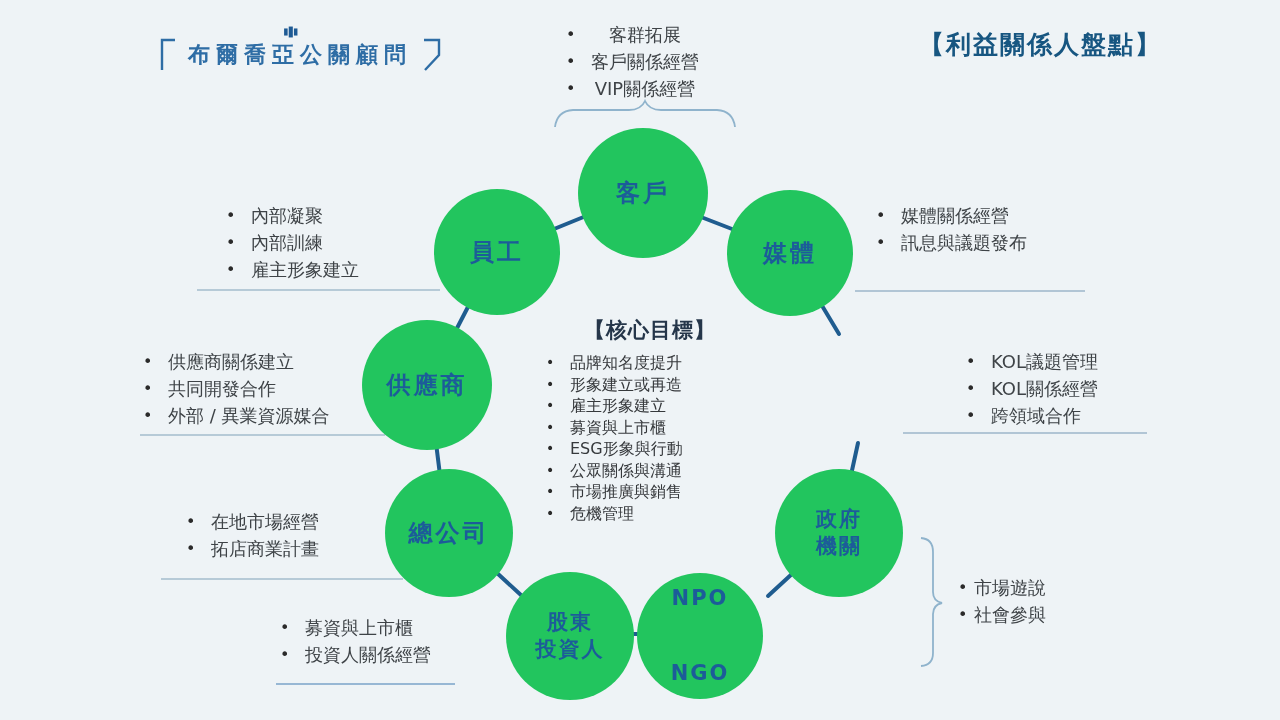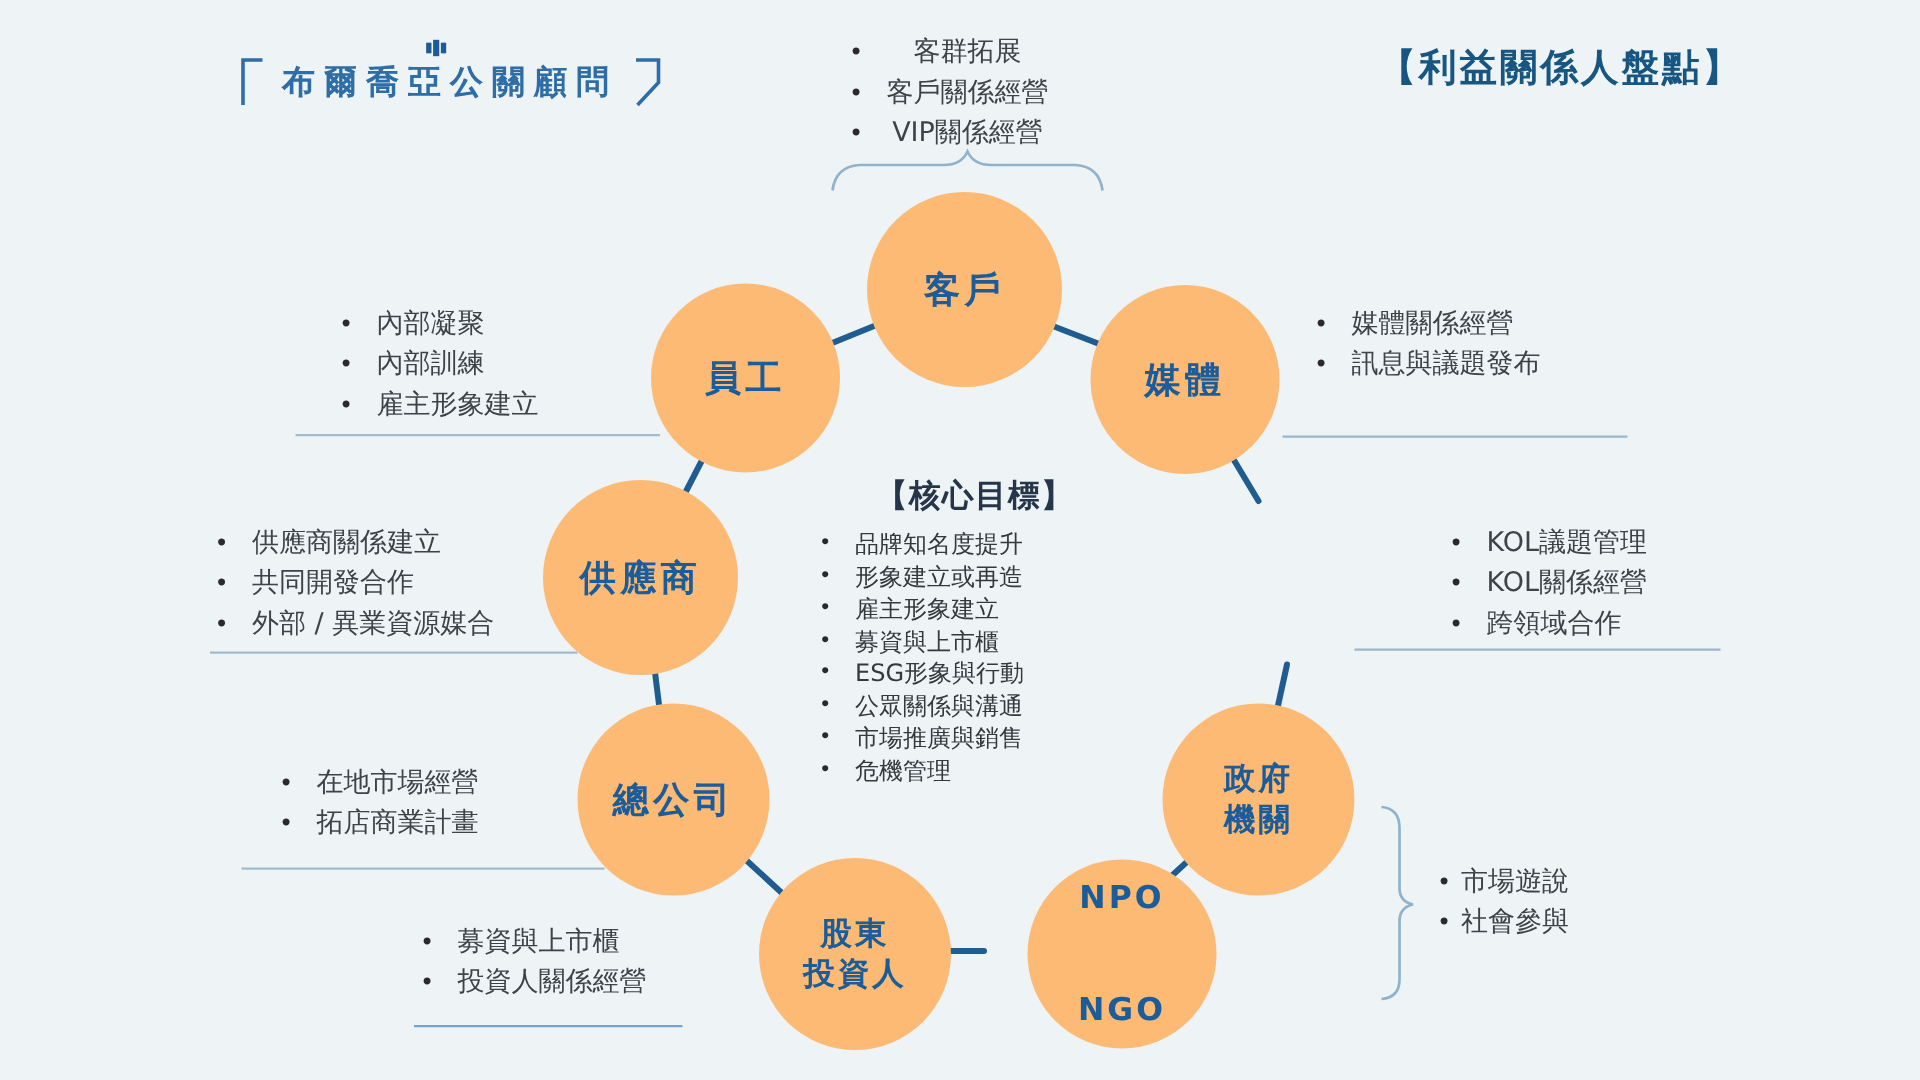--- a/index.html
+++ b/index.html
@@ -18,21 +18,21 @@
     font-size:22px;font-weight:bold;letter-spacing:6px;color:#2e6da5;margin:0 10px;
   }
   
   .main-title{
     position:absolute;right:118px;top:28px;
     font-family:"DejaVu Serif","Liberation Serif",serif;
     font-size:25px;font-weight:bold;color:#175681;letter-spacing:2px;
   }
   
   .circle{
-    position:absolute;border-radius:50%;background:#fdba74;
+    position:absolute;border-radius:50%;background:#22c55e;
     display:flex;flex-direction:column;align-items:center;justify-content:center;
     color:#1c5c99;font-weight:bold;text-align:center;
   }
   .circle .l1{font-size:24px;letter-spacing:3px;}
   .circle .l2{font-size:21px;line-height:1.3;letter-spacing:2px;}
   
   .blist{list-style:none;margin:0;padding:0;position:absolute;}
   .blist li{
     position:relative;padding-left:33px;font-size:18px;line-height:27px;
     color:#3e4347;white-space:nowrap;
@@ -120,21 +120,21 @@
     <span class="l1">總公司</span>
   </div>
   <div class="circle" style="left:775px;top:469px;width:128px;height:128px;">
     <span class="l2">政府</span>
     <span class="l2">機關</span>
   </div>
   <div class="circle" style="left:506px;top:572px;width:128px;height:128px;">
     <span class="l2">股東</span>
     <span class="l2">投資人</span>
   </div>
-  <div class="circle" style="left:685px;top:573px;width:126px;height:126px;gap:48px;">
+  <div class="circle" style="left:637px;top:573px;width:126px;height:126px;gap:48px;">
     <span class="l2">NPO</span>
     <span class="l2">NGO</span>
   </div>
 
   <div class="goal">
     <div class="goal-title">【核心目標】</div>
     <ul>
       <li><span>品牌知名度提升</span></li>
       <li><span>形象建立或再造</span></li>
       <li><span>雇主形象建立</span></li>

